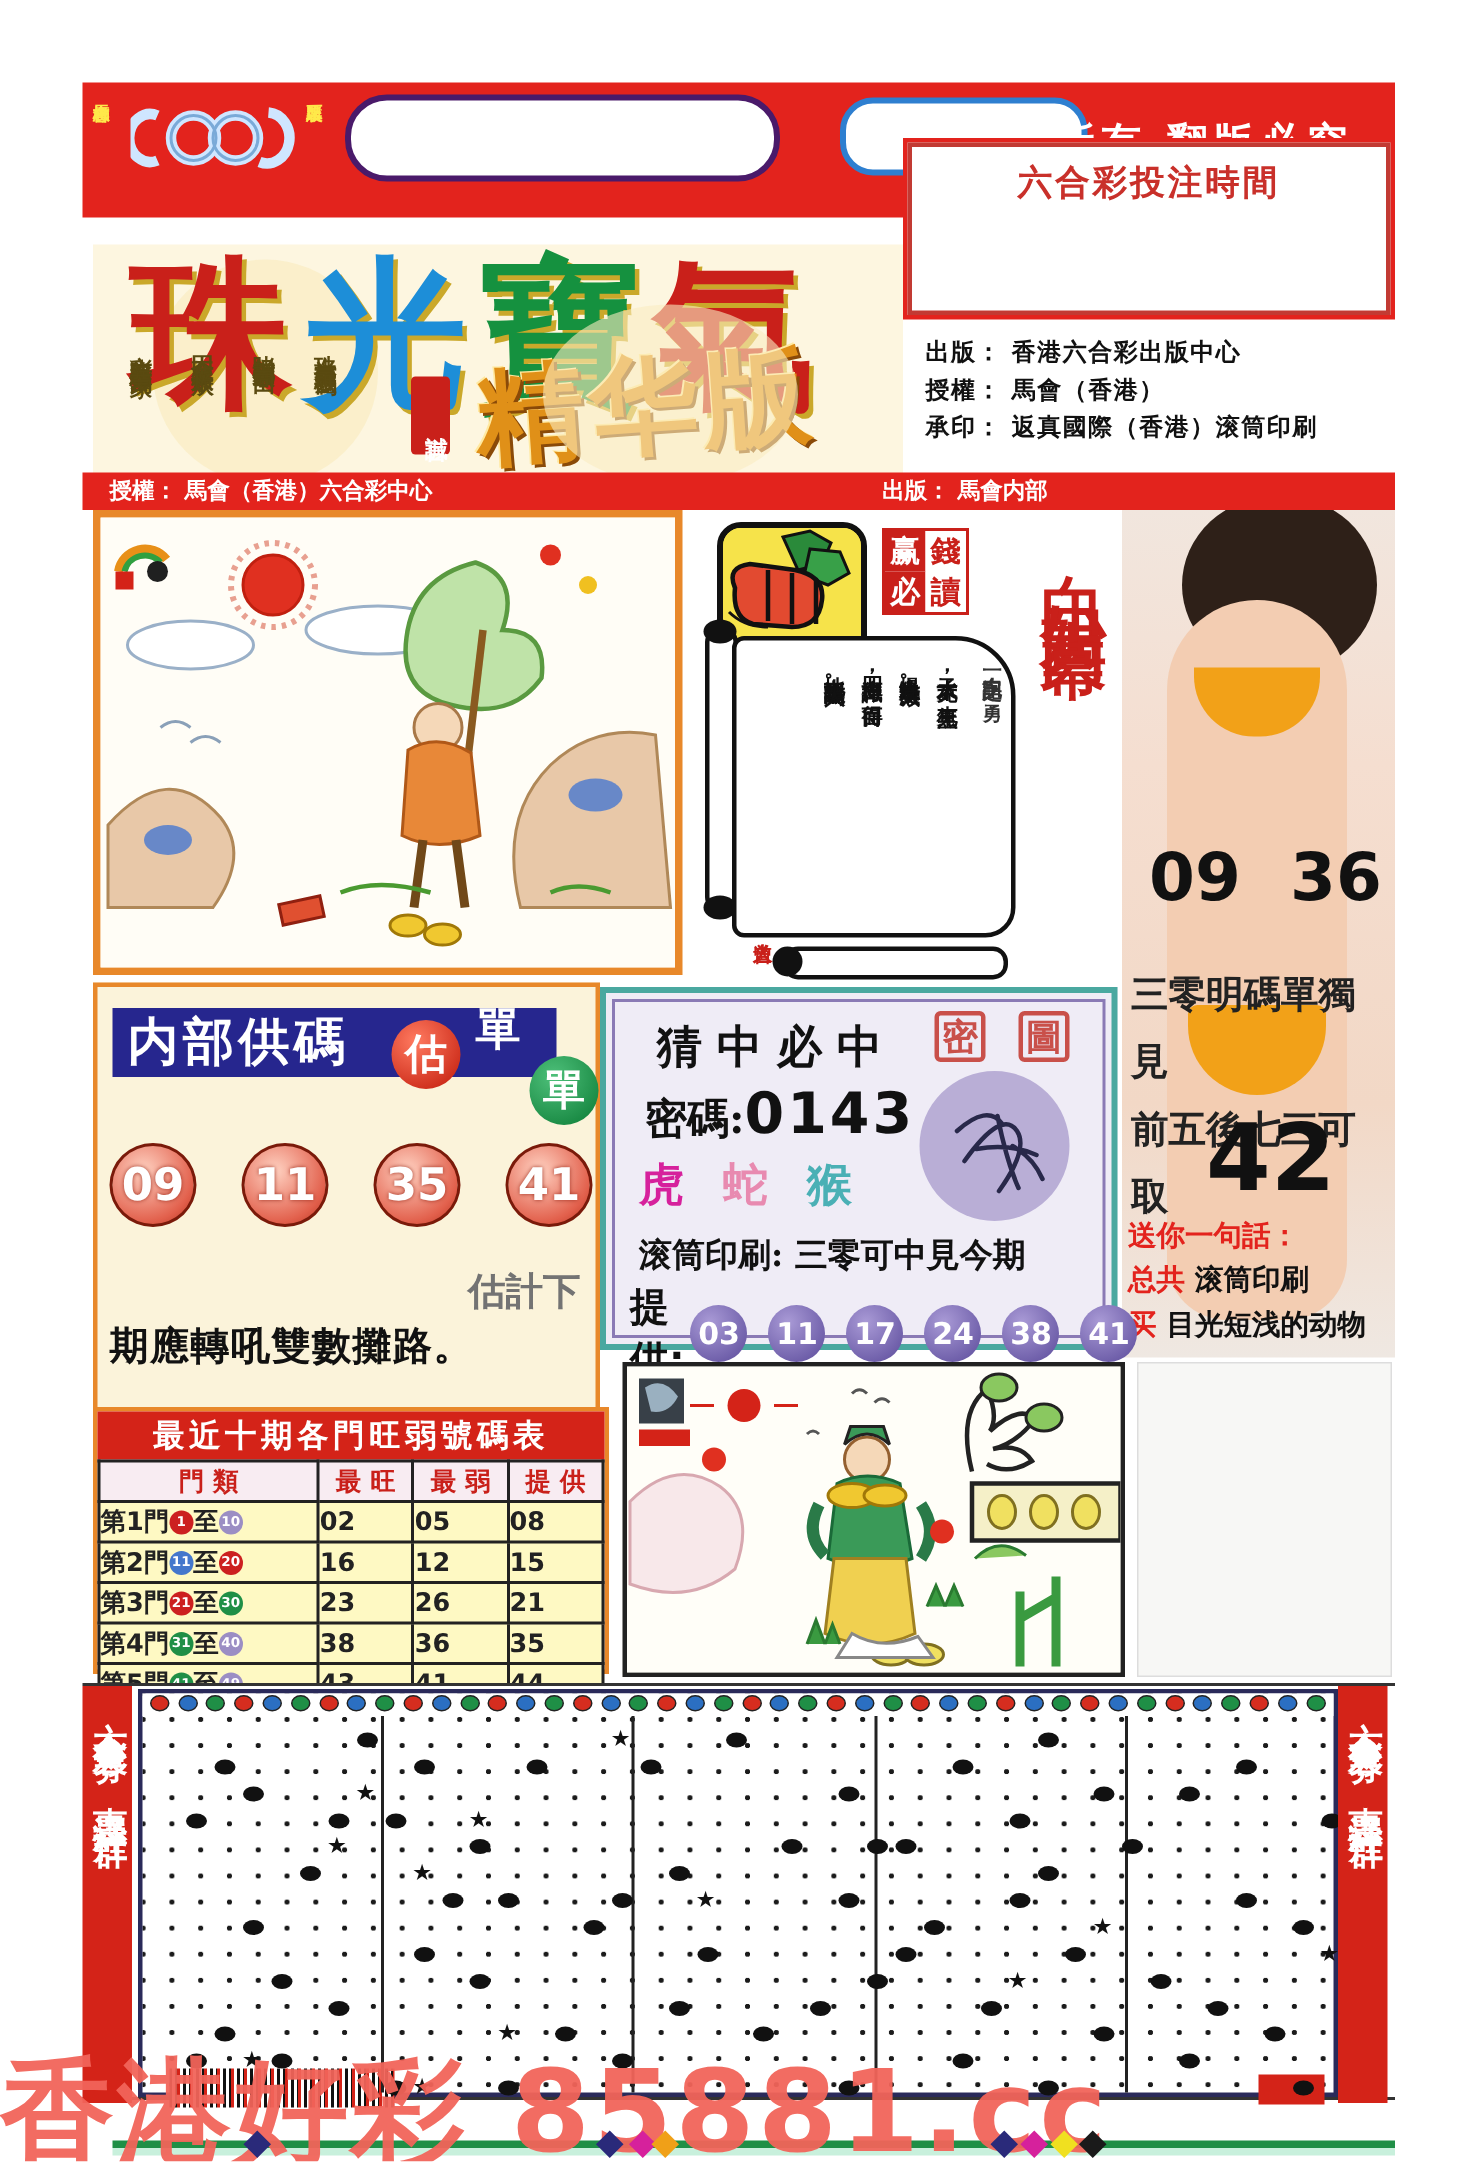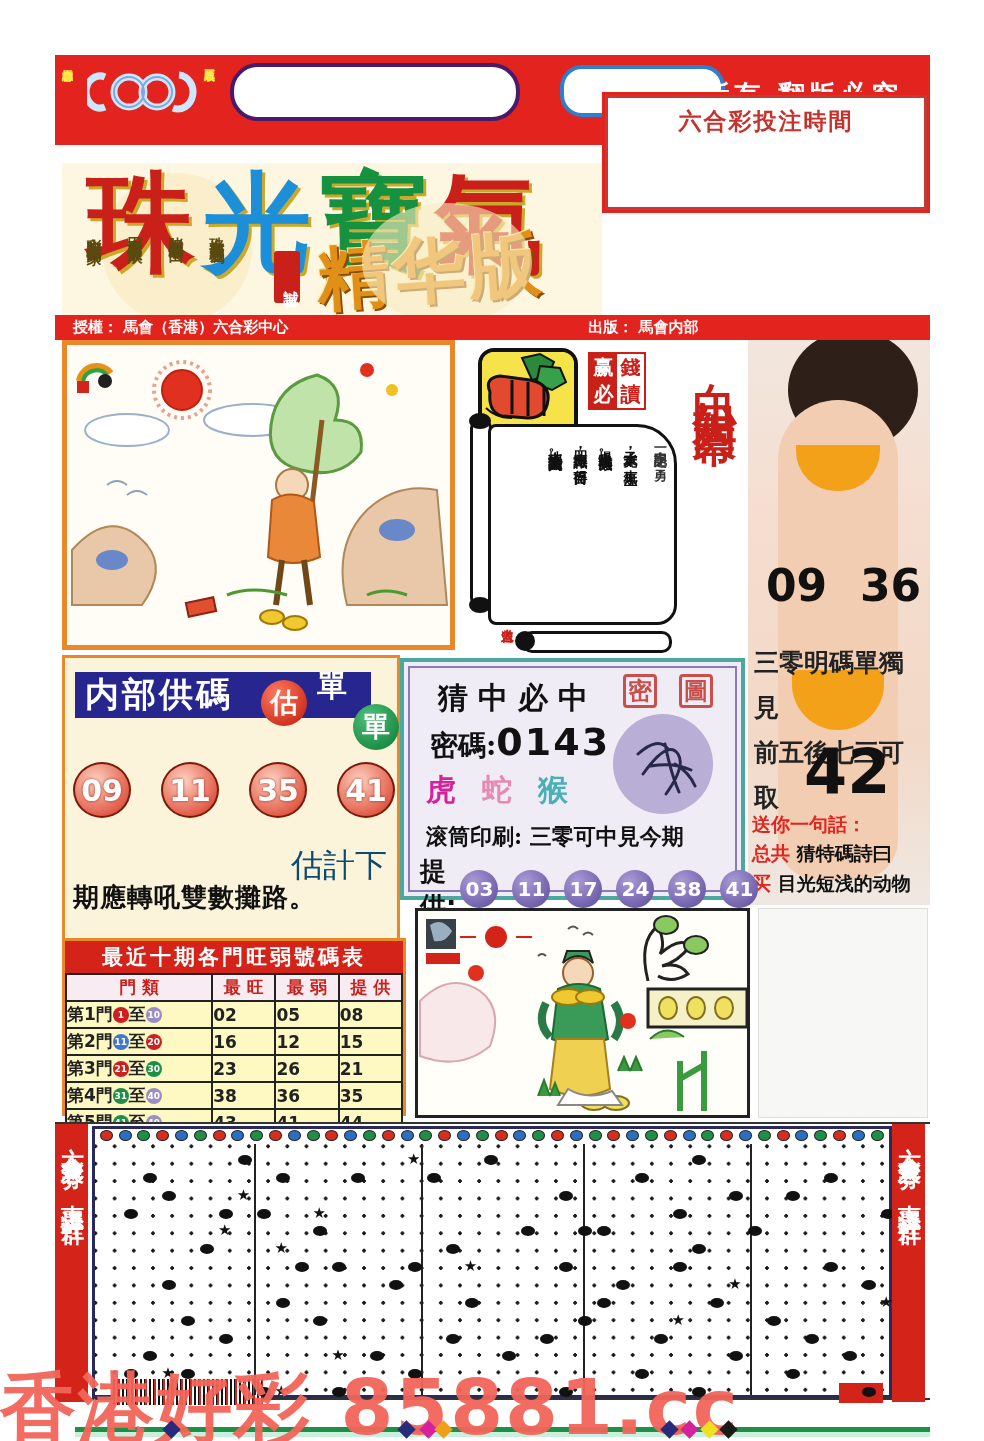--- a/index.html
+++ b/index.html
@@ -76,21 +76,21 @@
 
   
   .intbox{left:62px;top:655px;width:338px;height:293px;background:#fbf3da;border:3px solid #e8882a;}
   .intbanner{position:absolute;left:10px;top:14px;width:296px;height:46px;background:#26268e;color:#fff;display:flex;align-items:center;}
   .intbanner .t{font-size:34px;font-weight:bold;letter-spacing:3px;margin-left:10px;font-family:"DejaVu Serif",serif;}
   .ball-gu{position:absolute;left:196px;top:22px;width:46px;height:46px;border-radius:50%;background:radial-gradient(circle at 35% 30%,#ff7a60,#c01808);color:#fff;font-size:28px;font-weight:bold;display:flex;align-items:center;justify-content:center;font-family:"DejaVu Serif",serif;}
   .word-dan{position:absolute;left:252px;top:8px;color:#fff;font-size:30px;font-weight:bold;font-family:"DejaVu Serif",serif;}
   .ball-dan{position:absolute;left:288px;top:46px;width:46px;height:46px;border-radius:50%;background:radial-gradient(circle at 35% 30%,#4ec07a,#0a7a34);color:#fff;font-size:28px;font-weight:bold;display:flex;align-items:center;justify-content:center;font-family:"DejaVu Serif",serif;}
   .intballs{position:absolute;left:8px;top:104px;width:322px;display:flex;justify-content:space-between;}
   .intball{width:58px;height:56px;border-radius:50%;background:radial-gradient(circle at 38% 32%,#ffd2c2,#e2604c 70%,#b5321e);border:2px solid #7a1a0a;color:#fff;font-size:30px;font-weight:bold;display:flex;align-items:center;justify-content:center;text-shadow:0 0 3px #a03020;}
-  .int-note-r{position:absolute;right:10px;top:186px;font-size:32px;font-weight:normal;color:#0c4a6e;}
+  .int-note-r{position:absolute;right:10px;top:186px;font-size:25px;font-weight:bold;color:#737373;}
   .int-note-b{position:absolute;left:8px;top:222px;font-size:26px;font-weight:bold;color:#111;letter-spacing:1px;}
 
   
   .secretbox{left:400px;top:658px;width:345px;height:242px;background:#efecf6;border:4px solid #4aa8a0;outline:2px solid #8a7ab5;outline-offset:-10px;}
   .secret-title{position:absolute;left:34px;top:16px;font-size:30px;font-weight:bold;color:#111;letter-spacing:10px;font-family:"DejaVu Serif",serif;}
   .seal-sq{position:absolute;top:12px;width:34px;height:34px;border:3px solid #c9504a;color:#c9504a;font-size:24px;font-weight:bold;display:flex;align-items:center;justify-content:center;border-radius:4px;font-family:"DejaVu Serif",serif;}
   .pwd{position:absolute;left:26px;top:58px;font-size:28px;font-weight:bold;color:#111;font-family:"DejaVu Serif",serif;}
   .pwd b{font-size:38px;font-family:"DejaVu Sans",sans-serif;letter-spacing:2px;}
   .zodiacs{position:absolute;left:22px;top:108px;display:flex;gap:26px;font-size:30px;font-weight:bold;}
   .mooncircle{position:absolute;right:28px;top:52px;width:100px;height:100px;border-radius:50%;background:#b9aed6;}
@@ -156,20 +156,25 @@
     </svg>
     <div class="abs corner-label vtext" style="left:148px;top:6px;height:74px;">原裝正版</div>
     <div class="slotA"></div>
     <div class="slotB"></div>
     <div class="copyright">版权所有 翻版必究</div>
   </div>
 
   <div class="abs bettime-box">
     <div class="bettime-title">六合彩投注時間</div>
   </div>
+  <div class="abs pubinfo">
+      <div class="publine">出版： 香港六合彩出版中心</div>
+      <div class="publine">授權： 馬會（香港）</div>
+      <div class="publine">承印： 返真國際（香港）滚筒印刷</div>
+    </div>
 
   <div class="abs masthead">
     <div class="title-big"><span style="color: rgb(201, 32, 26);">珠</span><span style="color: rgb(29, 142, 216);">光</span><span style="color: rgb(21, 145, 63);">寶</span><span style="color: rgb(201, 32, 26);">氣</span></div>
     <div class="slogans">
         <div class="slogan">珠光寶氣尋靈碼</div>
         <div class="slogan">賭棍剁去頭不回</div>
         <div class="slogan">因會至蕎無米炊</div>
         <div class="slogan">六彩賭思福萬家</div>
       </div>
     <div class="seal-chengyan">誠言</div>
@@ -253,21 +258,21 @@
     <div class="num-top" style="left:18px;top:220px;">09</div>
     <div class="num-top" style="left:112px;top:220px;">36</div>
     <div class="hintlines">
       <div>三零明碼單獨見</div>
       <div>前五後七三可取</div>
     </div>
     <div class="num-mid">42</div>
     <div class="gift">
       <div class="r">送你一句話：</div>
       <div><span class="r">总共</span>
-           <span class="k">猜特碼詩曰</span></div>
+           <span class="k">滚筒印刷</span></div>
       <div><span class="r">买</span>
            <span class="k">目光短浅的动物</span></div>
     </div>
   </div>
 
   <div class="abs intbox">
     <div class="intbanner">
       <span class="t">内部供碼</span>
     </div>
     <div class="word-dan">單</div>

